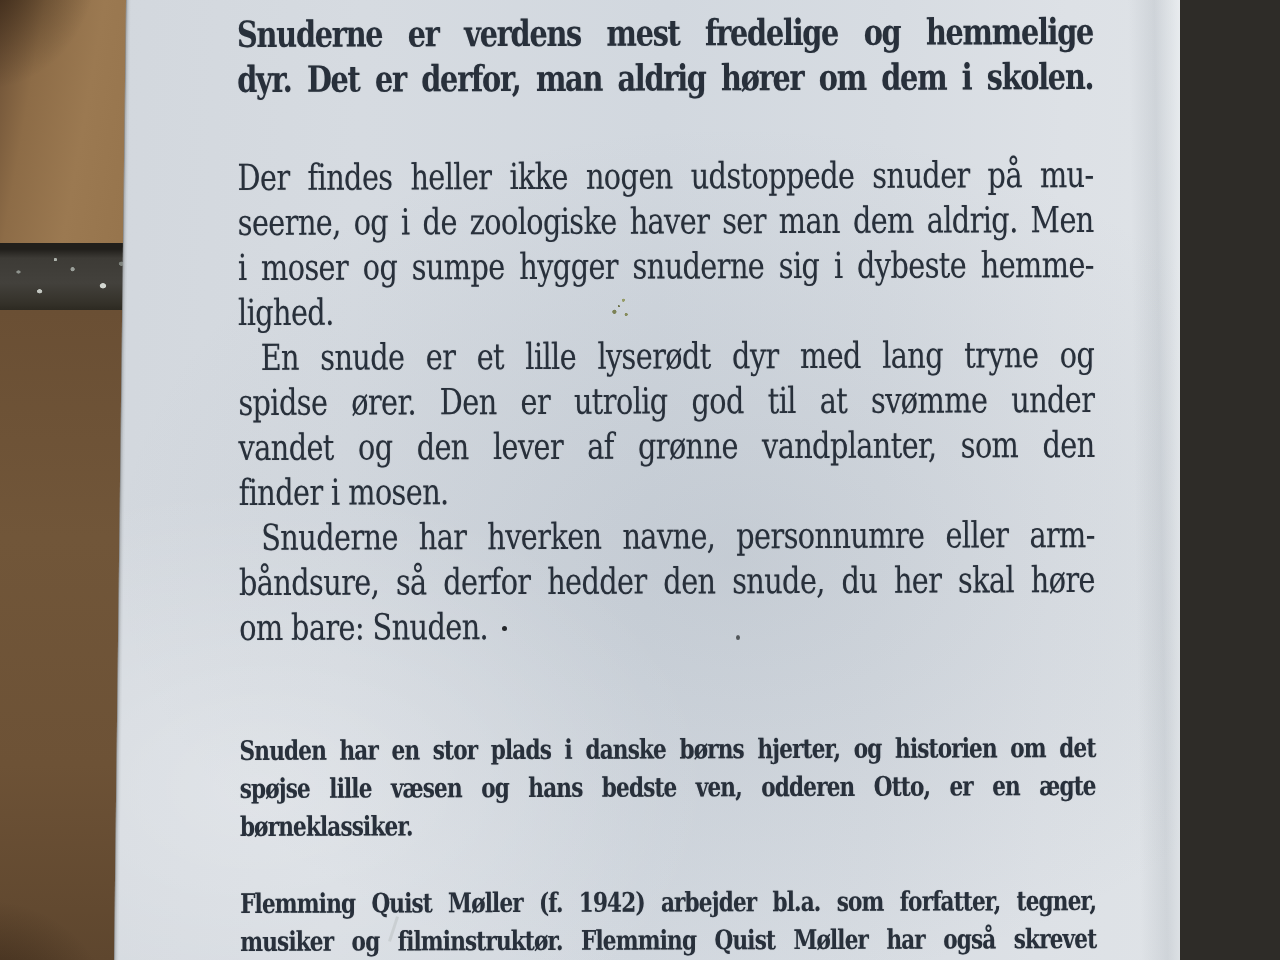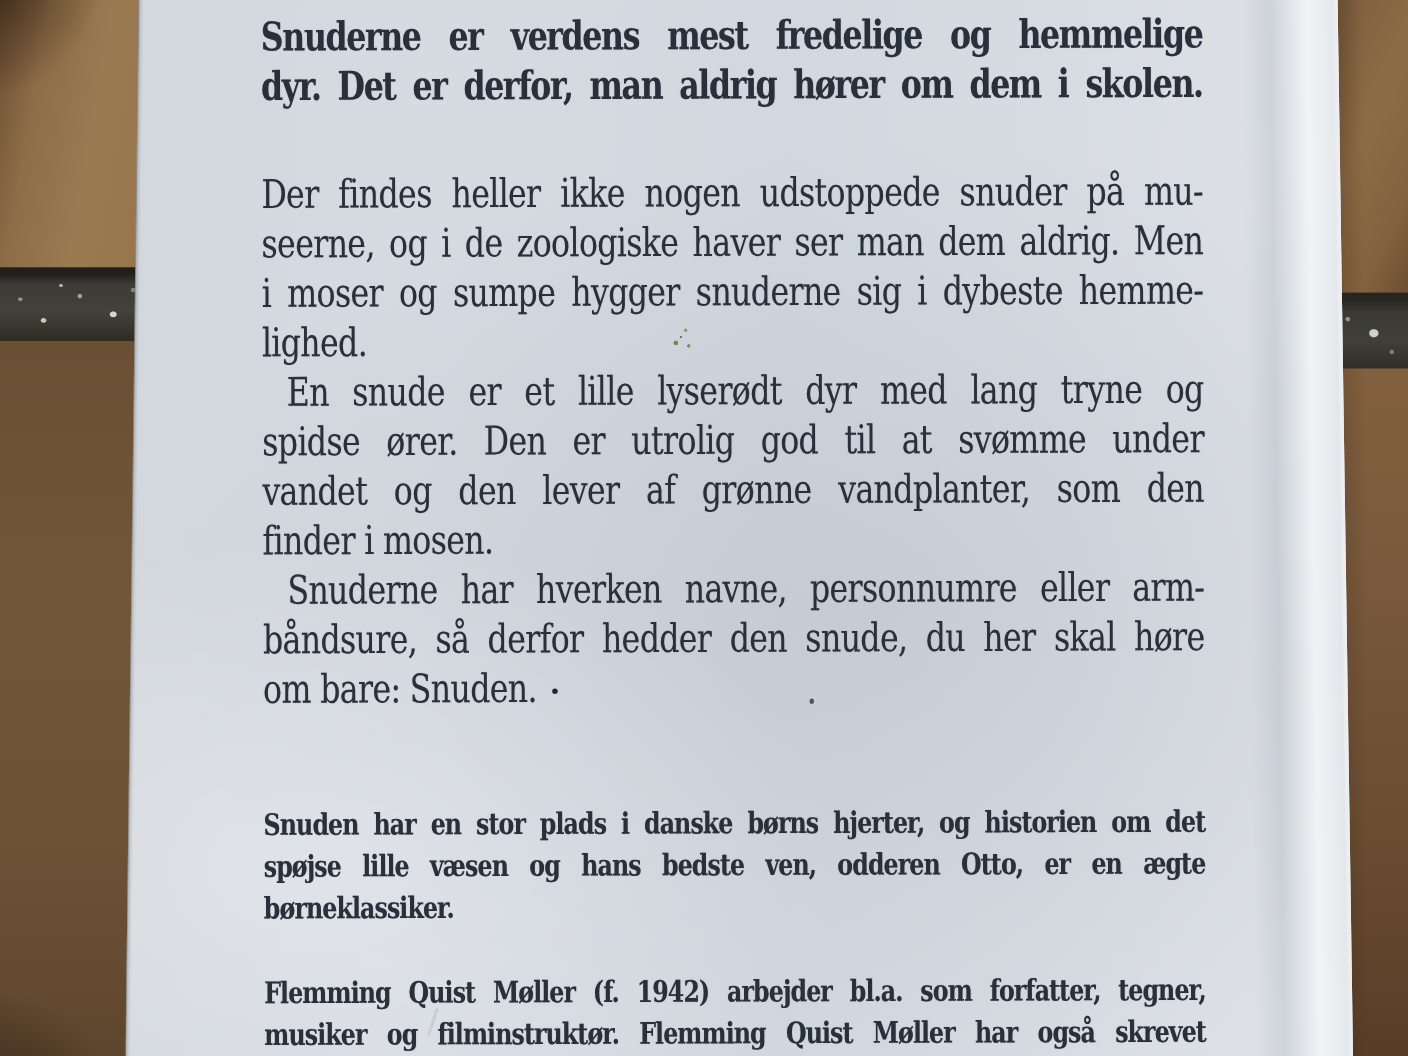--- a/index.html
+++ b/index.html
@@ -1,17 +1,17 @@
 <!DOCTYPE html>
 <html style="--ink: #28303b; --cover: #d6dbe1; --tile-light: #9b7951; --tile-mid: #8d6b46; --tile-dark: #5e462e; --grout: #3d3b36;"><head>
 <meta charset="utf-8">
 <style>
   html,body{margin:0;padding:0;background:#2e2c28;}
   .stage{
-    position:relative;width:1280px;height:960px;overflow:hidden;
+    position:relative;width:1180px;height:960px;overflow:hidden;
     background:#3b3935;
     font-family:"DejaVu Serif", serif;
   }
   
   .tile,.grout{position:absolute;}
   .tile-left-top{
     left:0;top:0;width:132px;height:245px;
     background:
       radial-gradient(160px 190px at -10% -18%, rgba(30,18,8,.75), rgba(30,18,8,0) 70%),
       linear-gradient(100deg,#6b4f35 0%,#8d6c47 26%,#9b7951 60%,#96744c 100%);

